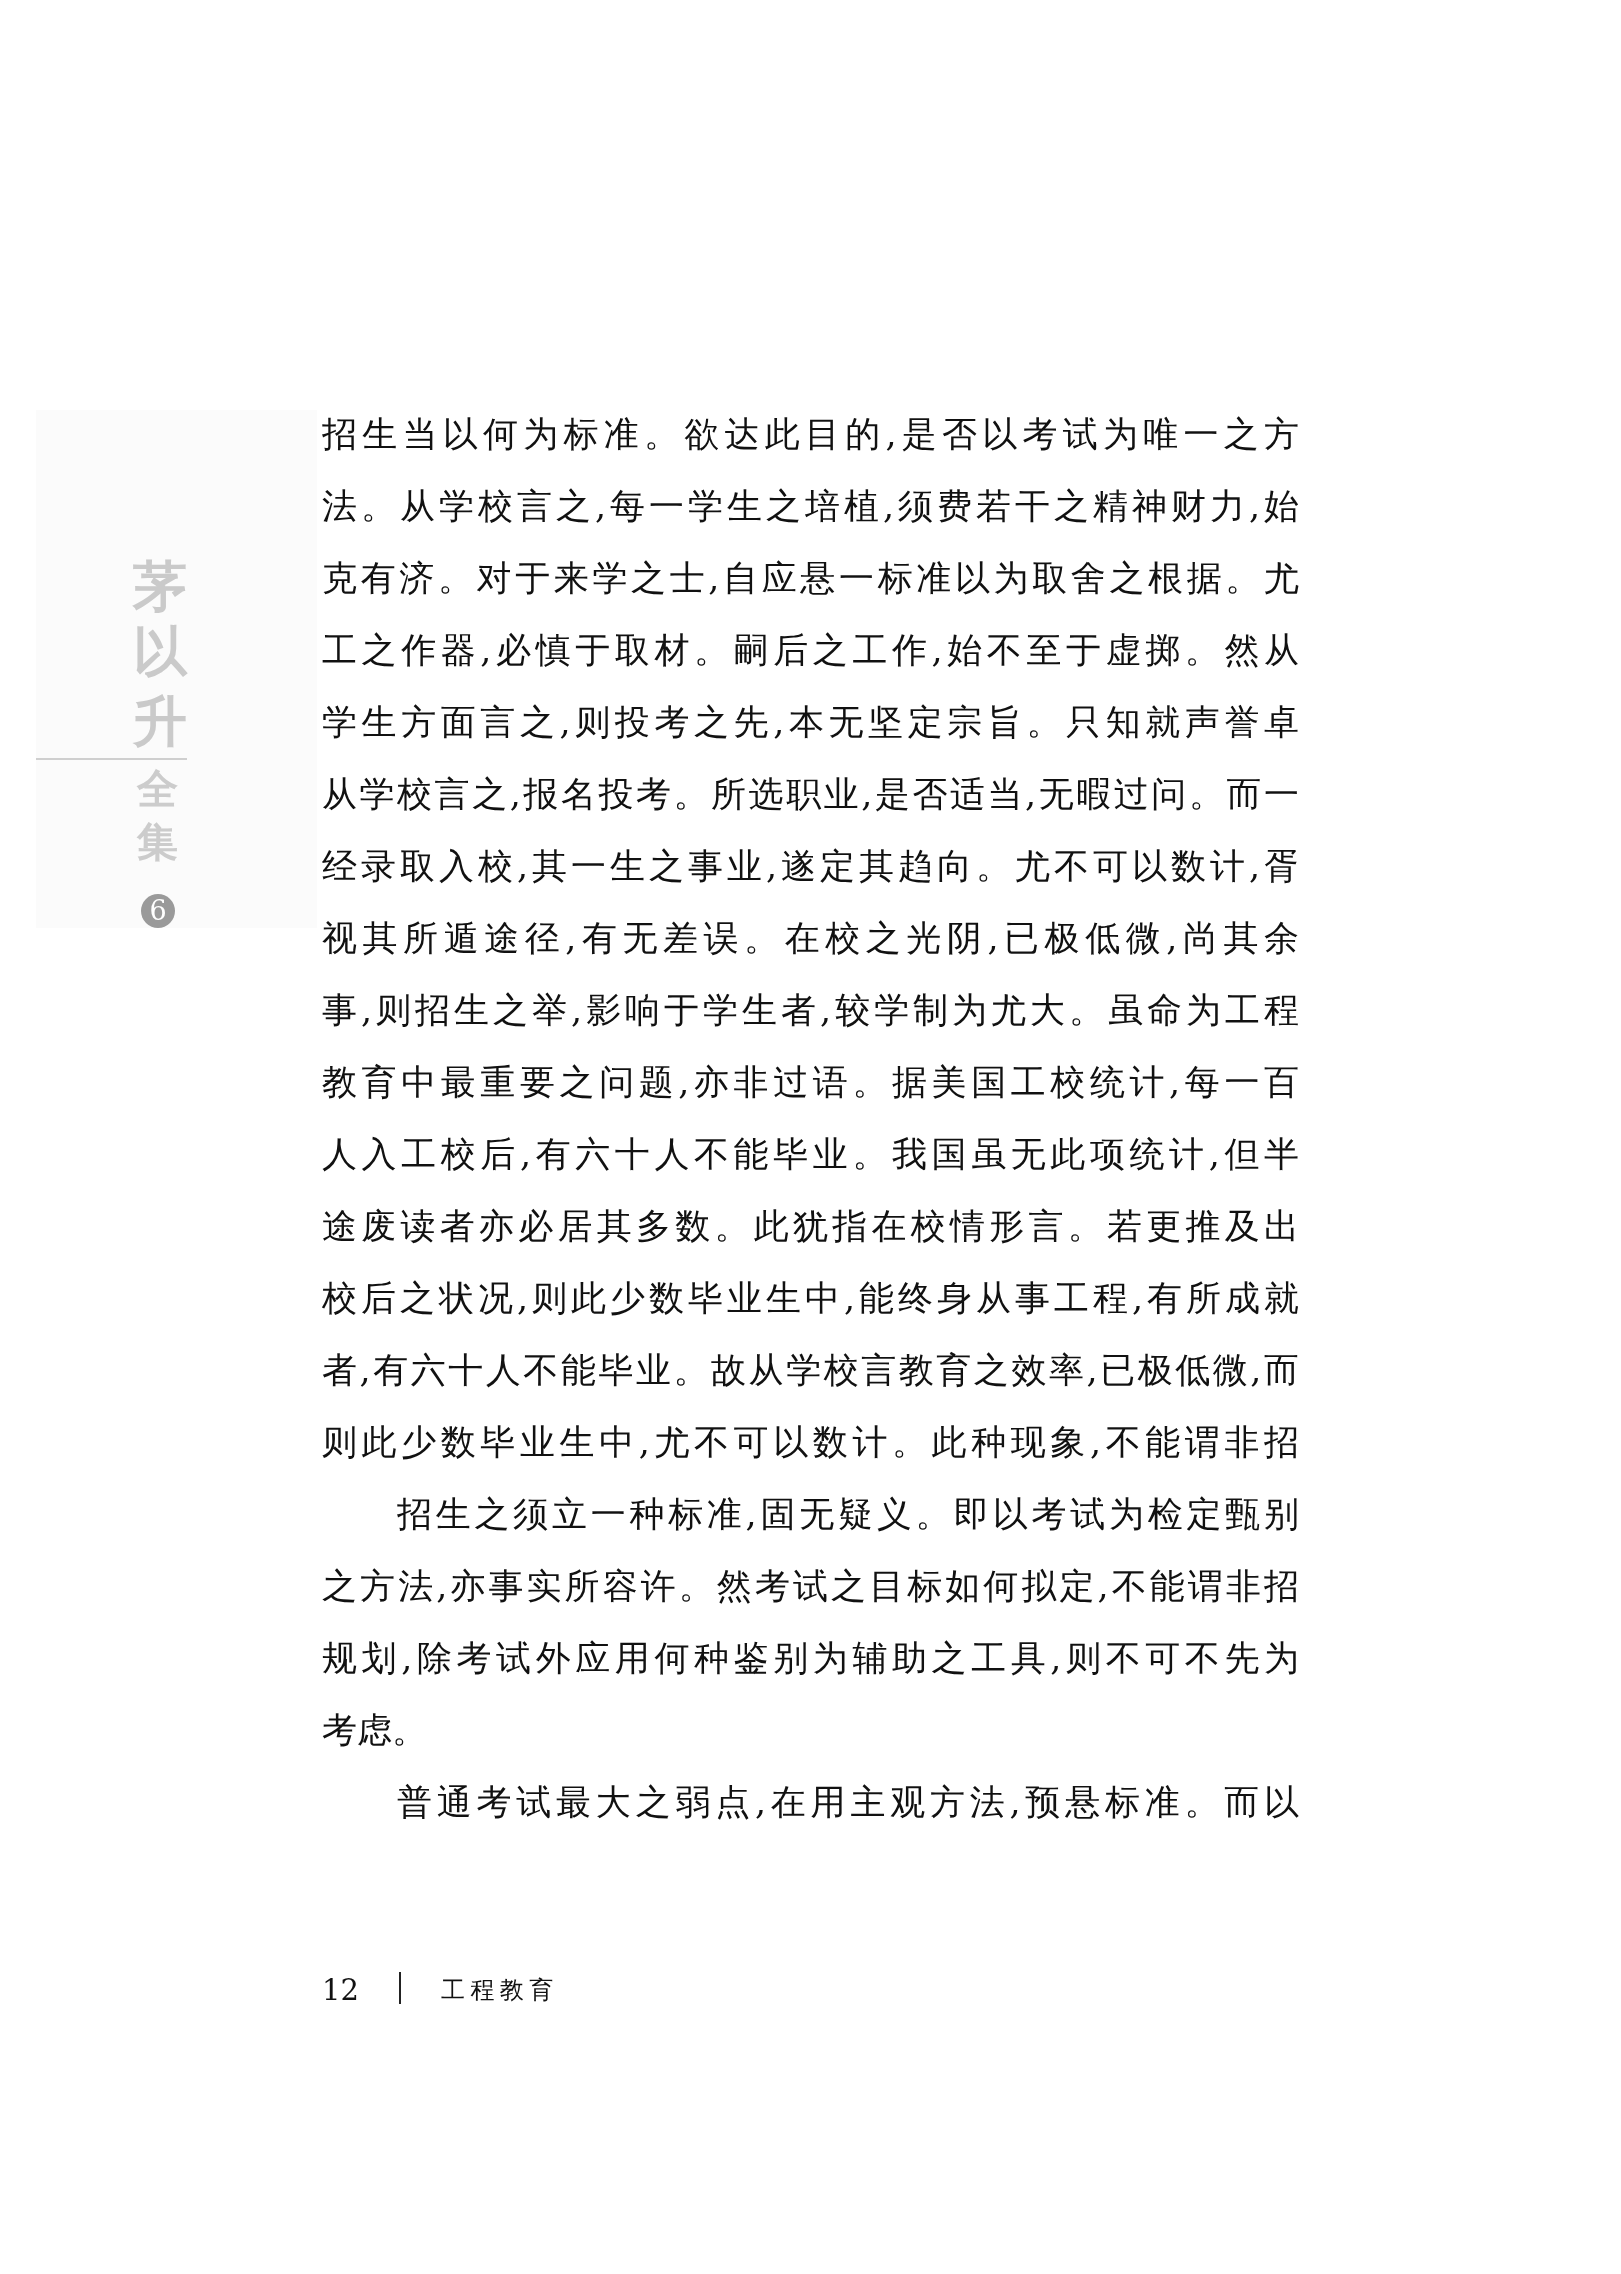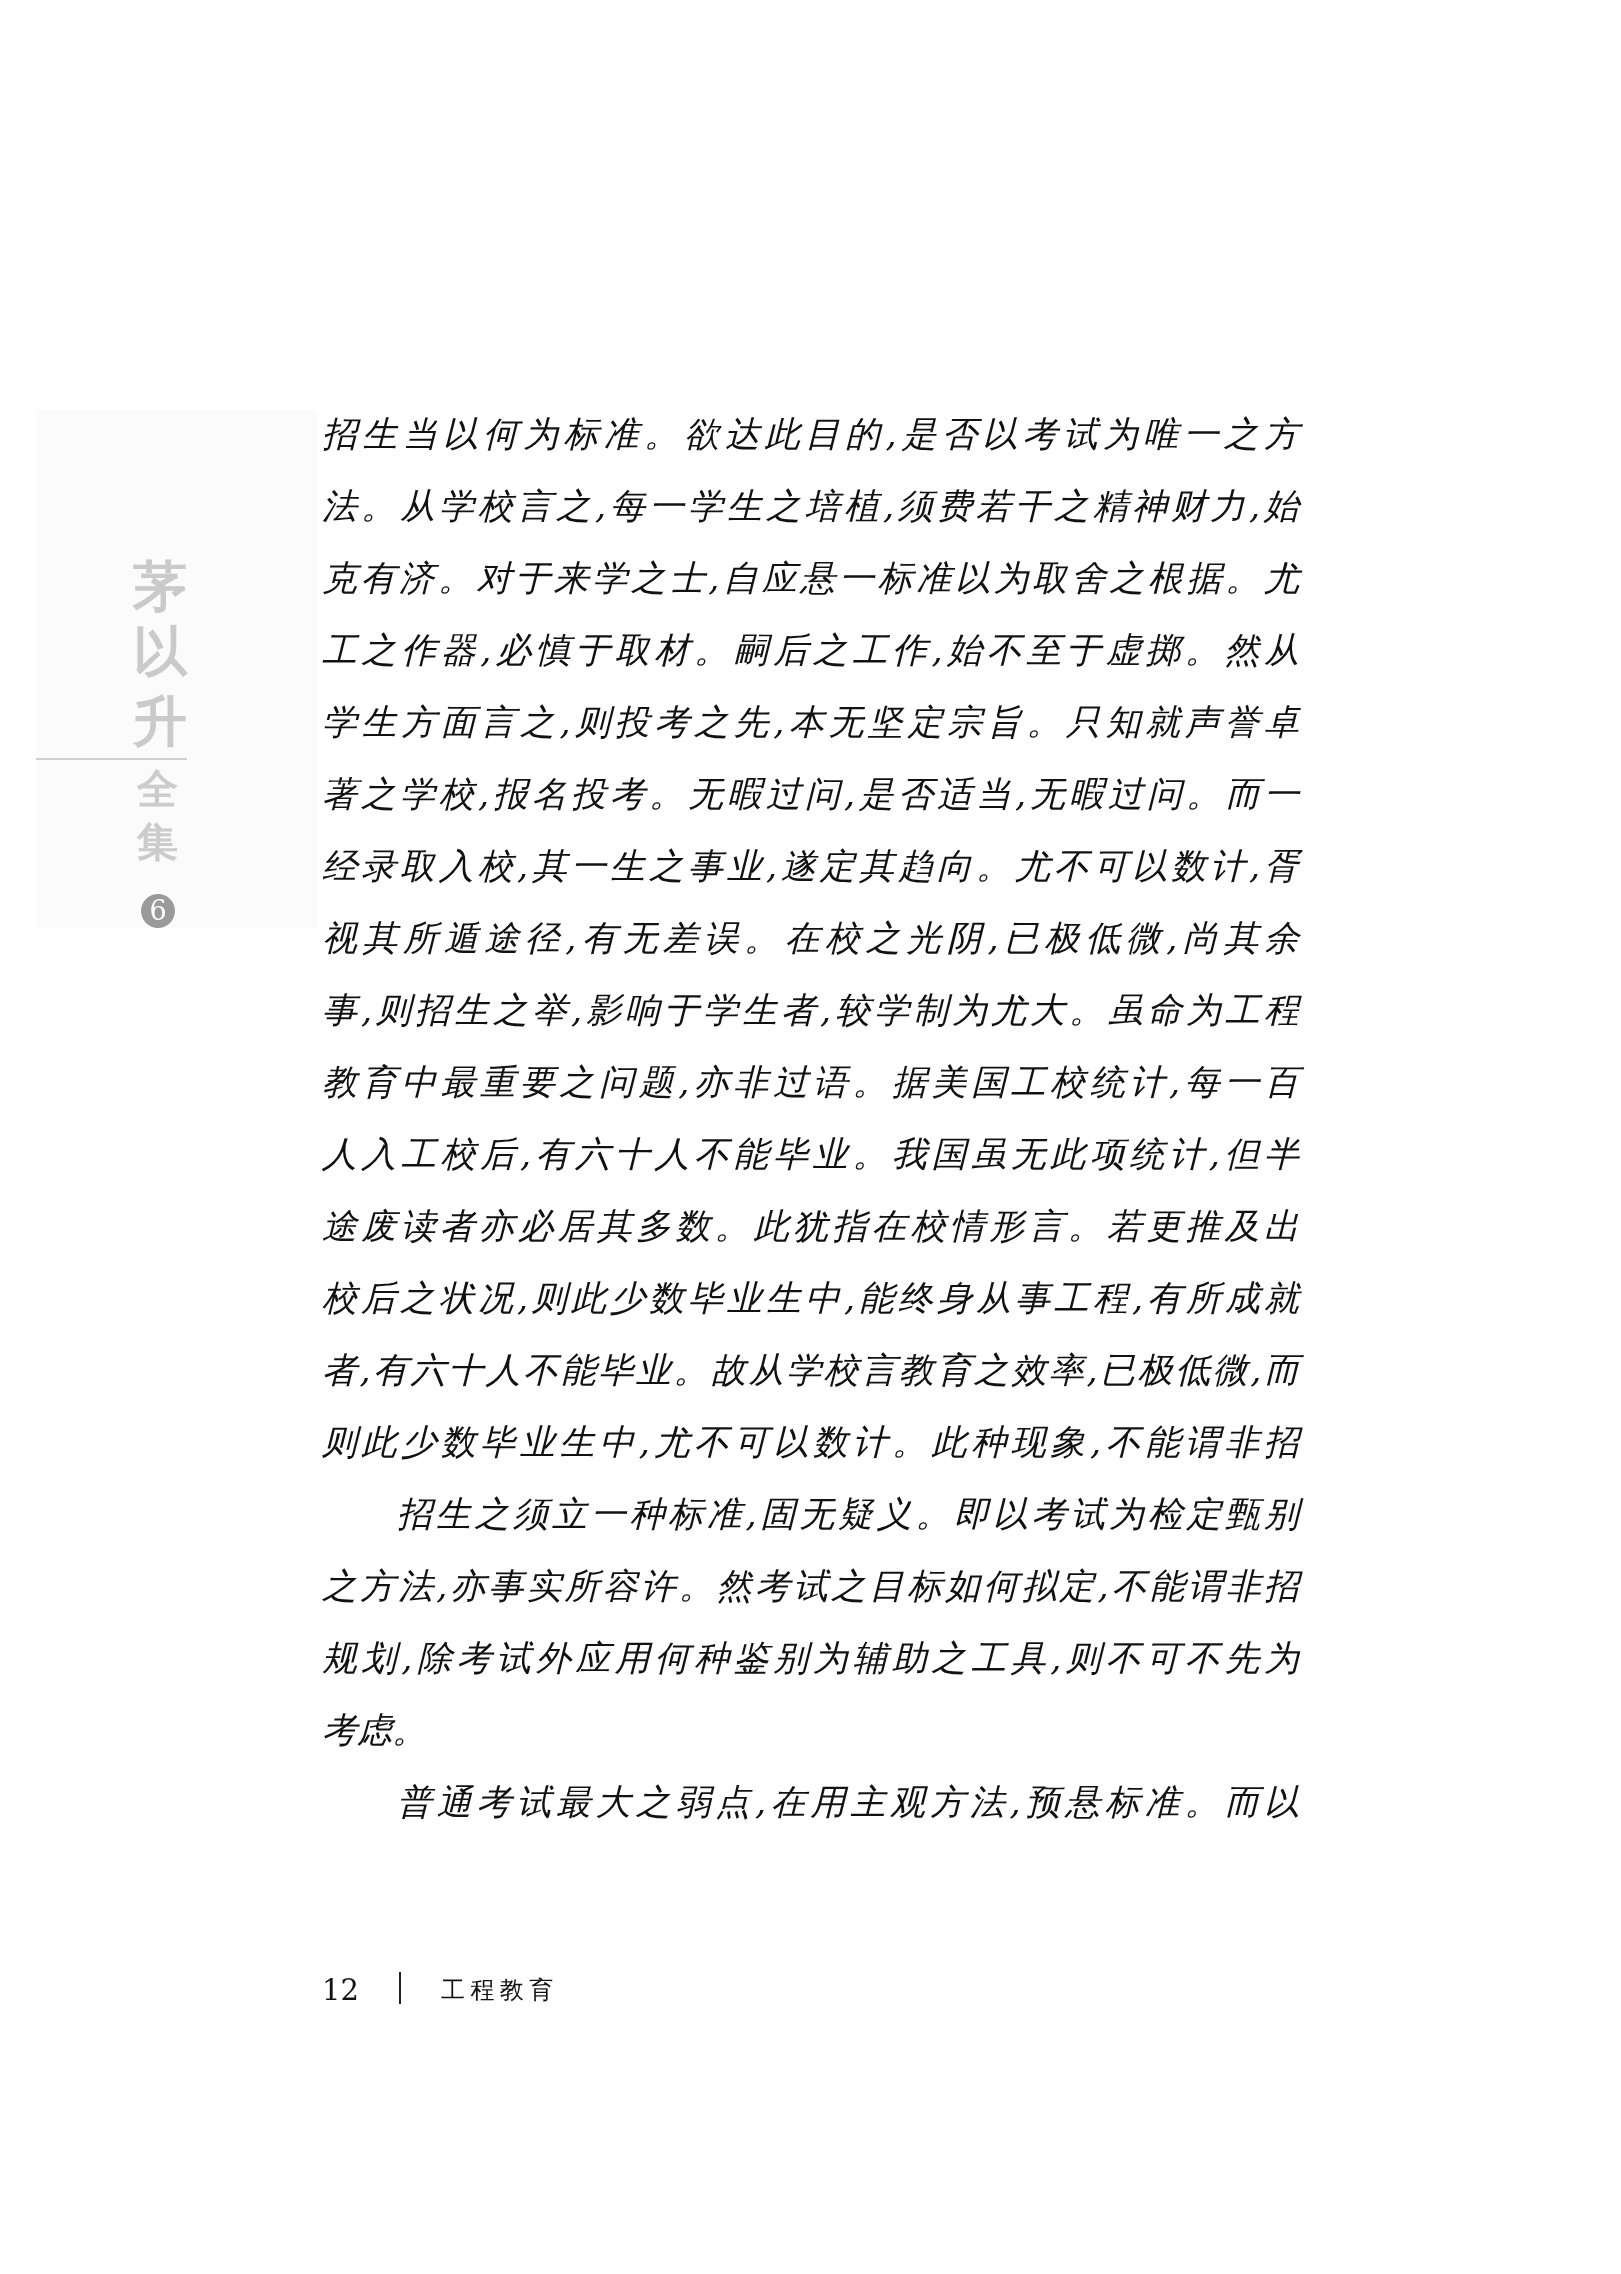--- a/index.html
+++ b/index.html
@@ -23,21 +23,21 @@
       position: absolute; left: 36px; top: 758px; width: 151px; height: 1.8px; background: #cfcfcf;
     }
     .volume-badge {
       position: absolute; left: 141px; top: 894px; width: 34px; height: 34px; border-radius: 50%;
       background: #9a9a9a; color: #ffffff; text-align: center;
       font-family: "DejaVu Serif", serif; font-size: 27px; line-height: 34px;
     }
 
     .body-text {
       position: absolute; left: 322px; top: 407px; width: 977px;
-      font-family: "DejaVu Serif", serif; font-size: 35px; color: #111111; font-style: italic;
+      font-family: "DejaVu Serif", serif; font-size: 35px; color: #111111;
     }
     .line {
       display: block; height: 72px; line-height: 54px; white-space: nowrap;
       text-align: justify; text-align-last: justify; overflow: visible;
     }
     .line.last { text-align-last: left; }
     .line.indent { padding-left: 75px; }
 
     .footer {
       position: absolute; top: 1968px; left: 322px; height: 43px;
@@ -62,21 +62,21 @@
 <div class="side-title-small" style="top:816px">集</div>
 <div class="volume-badge">6</div>
 
 <div class="body-text" id="body-text">
     <div>
       <span class="line">招生当以何为标准。欲达此目的,是否以考试为唯一之方</span>
       <span class="line">法。从学校言之,每一学生之培植,须费若干之精神财力,始</span>
       <span class="line">克有济。对于来学之士,自应悬一标准以为取舍之根据。尤</span>
       <span class="line">工之作器,必慎于取材。嗣后之工作,始不至于虚掷。然从</span>
       <span class="line">学生方面言之,则投考之先,本无坚定宗旨。只知就声誉卓</span>
-      <span class="line">著之学校,报名投考。无暇过问,是否适当,无暇过问。而一</span>
+      <span class="line">从学校言之,报名投考。所选职业,是否适当,无暇过问。而一</span>
       <span class="line">经录取入校,其一生之事业,遂定其趋向。尤不可以数计,胥</span>
       <span class="line">视其所遁途径,有无差误。在校之光阴,已极低微,尚其余</span>
       <span class="line">事,则招生之举,影响于学生者,较学制为尤大。虽命为工程</span>
       <span class="line">教育中最重要之问题,亦非过语。据美国工校统计,每一百</span>
       <span class="line">人入工校后,有六十人不能毕业。我国虽无此项统计,但半</span>
       <span class="line">途废读者亦必居其多数。此犹指在校情形言。若更推及出</span>
       <span class="line">校后之状况,则此少数毕业生中,能终身从事工程,有所成就</span>
       <span class="line">者,有六十人不能毕业。故从学校言教育之效率,已极低微,而</span>
       <span class="line">则此少数毕业生中,尤不可以数计。此种现象,不能谓非招</span>
     </div>

